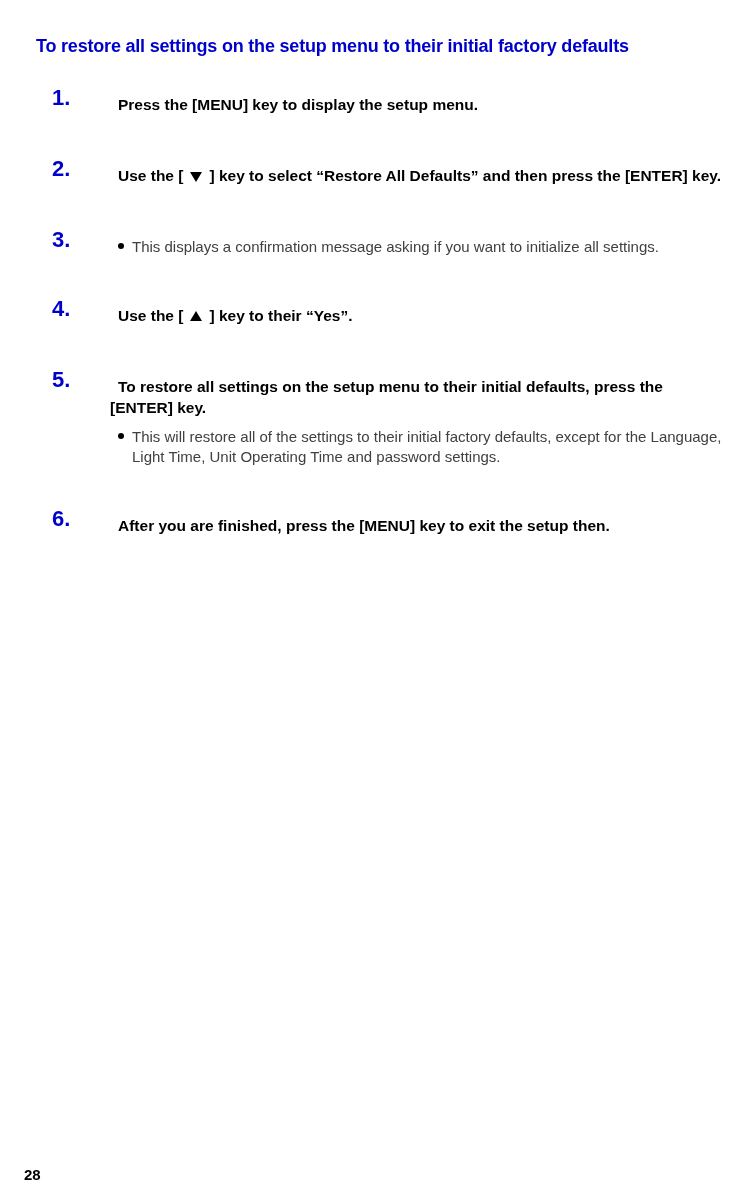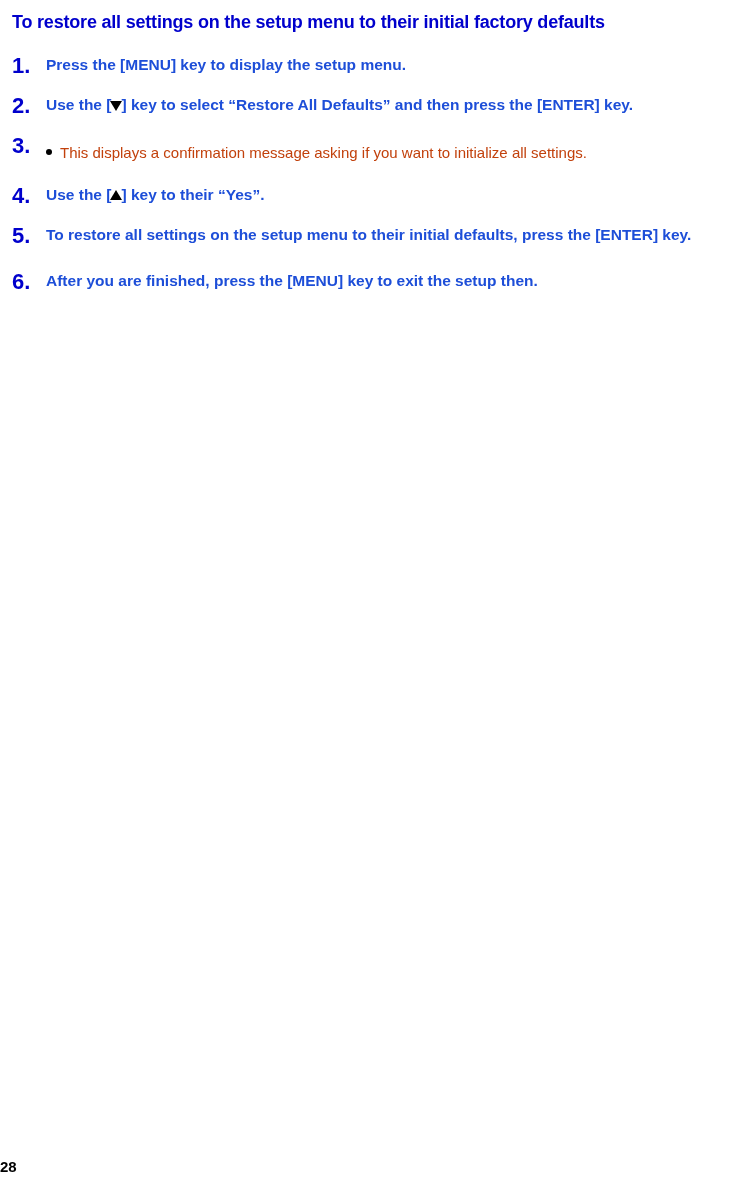--- a/index.html
+++ b/index.html
@@ -1,15 +1,15 @@
 <!DOCTYPE html>
 <html><head>
   <meta charset="utf-8">
   <style>
-    * { margin: 0; padding: 0; box-sizing: border-box; }
+    * { margin: 8px; padding: 0; box-sizing: border-box; }
     body {
       font-family: Arial, Helvetica, sans-serif;
       width: 754px;
       height: 1193px;
       background: #fff;
       padding: 12px 8px 0 12px;
       position: relative;
     }
     .title {
       color: #0000cc;
@@ -32,31 +32,31 @@
       padding-top: 0px;
     }
     .step-body {
       flex: 1;
       padding-left: 2px;
     }
     .step-label {
       font-weight: bold;
       font-size: 15.5px;
       line-height: 1.35;
-      color: #1d4ed8;
+      color: #000000;
     }
     .bullets {
       margin-top: 8px;
       list-style: none;
     }
     .bullets li {
       position: relative;
       font-size: 15px;
       line-height: 1.3;
-      color: #c2410c;
+      color: #404040;
       padding-left: 14px;
       margin-bottom: 4px;
     }
     .bullets li::before {
       content: "";
       position: absolute;
       left: 0;
       top: 6px;
       width: 6px;
       height: 6px;
@@ -121,20 +121,21 @@
       <div class="step-num">4.</div>
       <div class="step-body">
         <div class="step-label"><span>Use the [</span><span class="tri-up"></span><span>] key to their “Yes”.</span></div>
       </div>
     </div>
     <div class="step">
       <div class="step-num">5.</div>
       <div class="step-body">
         <div class="step-label"><span>To restore all settings on the setup menu to their initial defaults, press the [ENTER] key.</span></div>
         <ul class="bullets">
+          <li>This will restore all of the settings to their initial factory defaults, except for the Language, Light Time, Unit Operating Time and password settings.</li>
         </ul>
       </div>
     </div>
     <div class="step">
       <div class="step-num">6.</div>
       <div class="step-body">
         <div class="step-label"><span>After you are finished, press the [MENU] key to exit the setup then.</span></div>
       </div>
     </div>
   </div>

